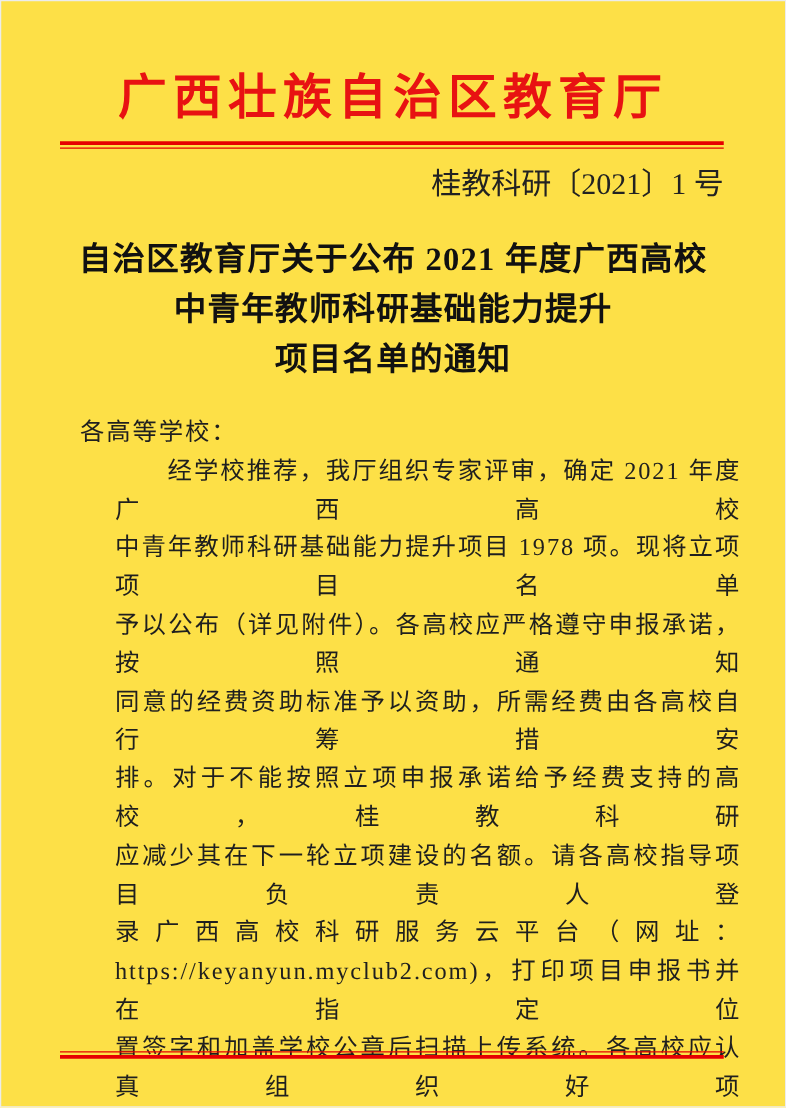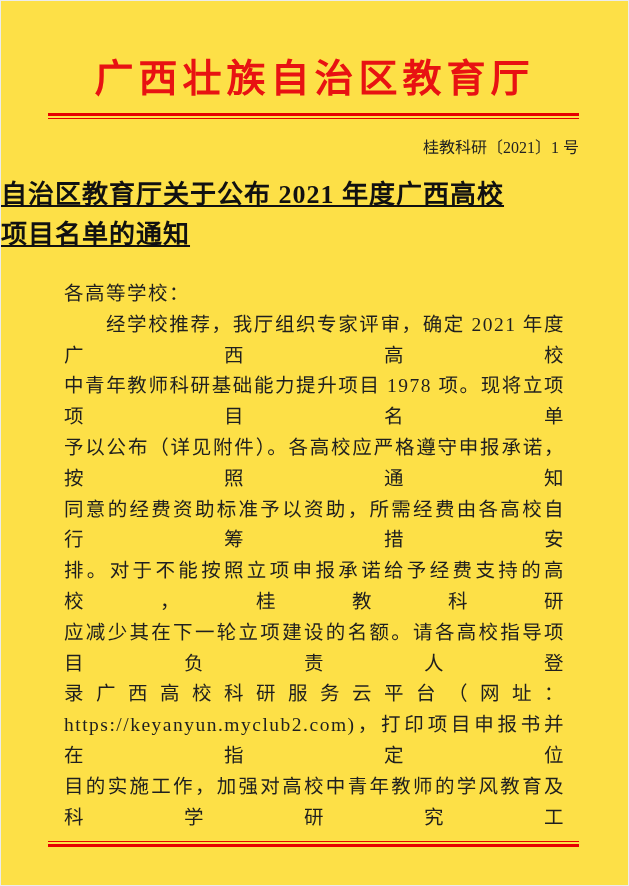--- a/index.html
+++ b/index.html
@@ -41,74 +41,75 @@
     right: 49px;
     top: 840px;
     height: 2px;
     border-top: 1px solid #e60000;
     border-bottom: 3px solid #e60000;
   }
   .doc-number {
     margin-top: 16px;
     padding-right: 49px;
     text-align: right;
-    font-size: 16px;
+    font-size: 24px;
     line-height: 26px;
     color: #222222;
   }
   .doc-title {
-    margin-top: 14px;
-    text-align: left;
+    margin-top: 27px;
+    text-align: center;
     font-weight: bold;
     font-size: 26px;
     line-height: 40px;
     letter-spacing: 1px;
     color: #111111;
-    text-decoration: underline;
   }
   .content {
     margin: 16px 63px 0 63px;
     font-size: 19.5px;
     line-height: 30.8px;
     letter-spacing: 1.5px;
     color: #1f1f1f;
   }
   .line { width: 100%; }
-  .fill { text-align: justify; text-align-last: justify; }
+  .fill { text-align: justify; text-align-last: justify; margin-left: 28px; }
   .end  { text-align: left; text-align-last: left; margin-top: 24px; }
   .indent { text-indent: 42px; }
 </style>
 </head>
 <body>
 
 <div class="page">
 
   <div class="agency">广西壮族自治区教育厅</div>
 
   <div class="rule rule-top"></div>
 
   <div class="doc-number">桂教科研〔2021〕1 号</div>
 
   <div class="doc-title">
     <div>自治区教育厅关于公布 2021 年度广西高校</div>
+    <div>中青年教师科研基础能力提升</div>
     <div>项目名单的通知</div>
   </div>
 
   <div class="content">
     <div class="line end">各高等学校：</div>
 
     <div>
       <div class="line fill indent">经学校推荐，我厅组织专家评审，确定 2021 年度广西高校</div>
       <div class="line fill">中青年教师科研基础能力提升项目 1978 项。现将立项项目名单</div>
       <div class="line fill">予以公布（详见附件）。各高校应严格遵守申报承诺，按照通知</div>
       <div class="line fill">同意的经费资助标准予以资助，所需经费由各高校自行筹措安</div>
       <div class="line fill">排。对于不能按照立项申报承诺给予经费支持的高校，桂教科研</div>
       <div class="line fill">应减少其在下一轮立项建设的名额。请各高校指导项目负责人登</div>
       <div class="line fill">录广西高校科研服务云平台（网址：</div>
       <div class="line fill">https://keyanyun.myclub2.com)，打印项目申报书并在指定位</div>
+      <div class="line fill">置签字和加盖学校公章后扫描上传系统。各高校应认真组织好项</div>
       <div class="line fill">目的实施工作，加强对高校中青年教师的学风教育及科学研究工</div>
 
     </div>
 
   </div>
 
   <div class="rule-bottom"></div>
 
 </div>
 

